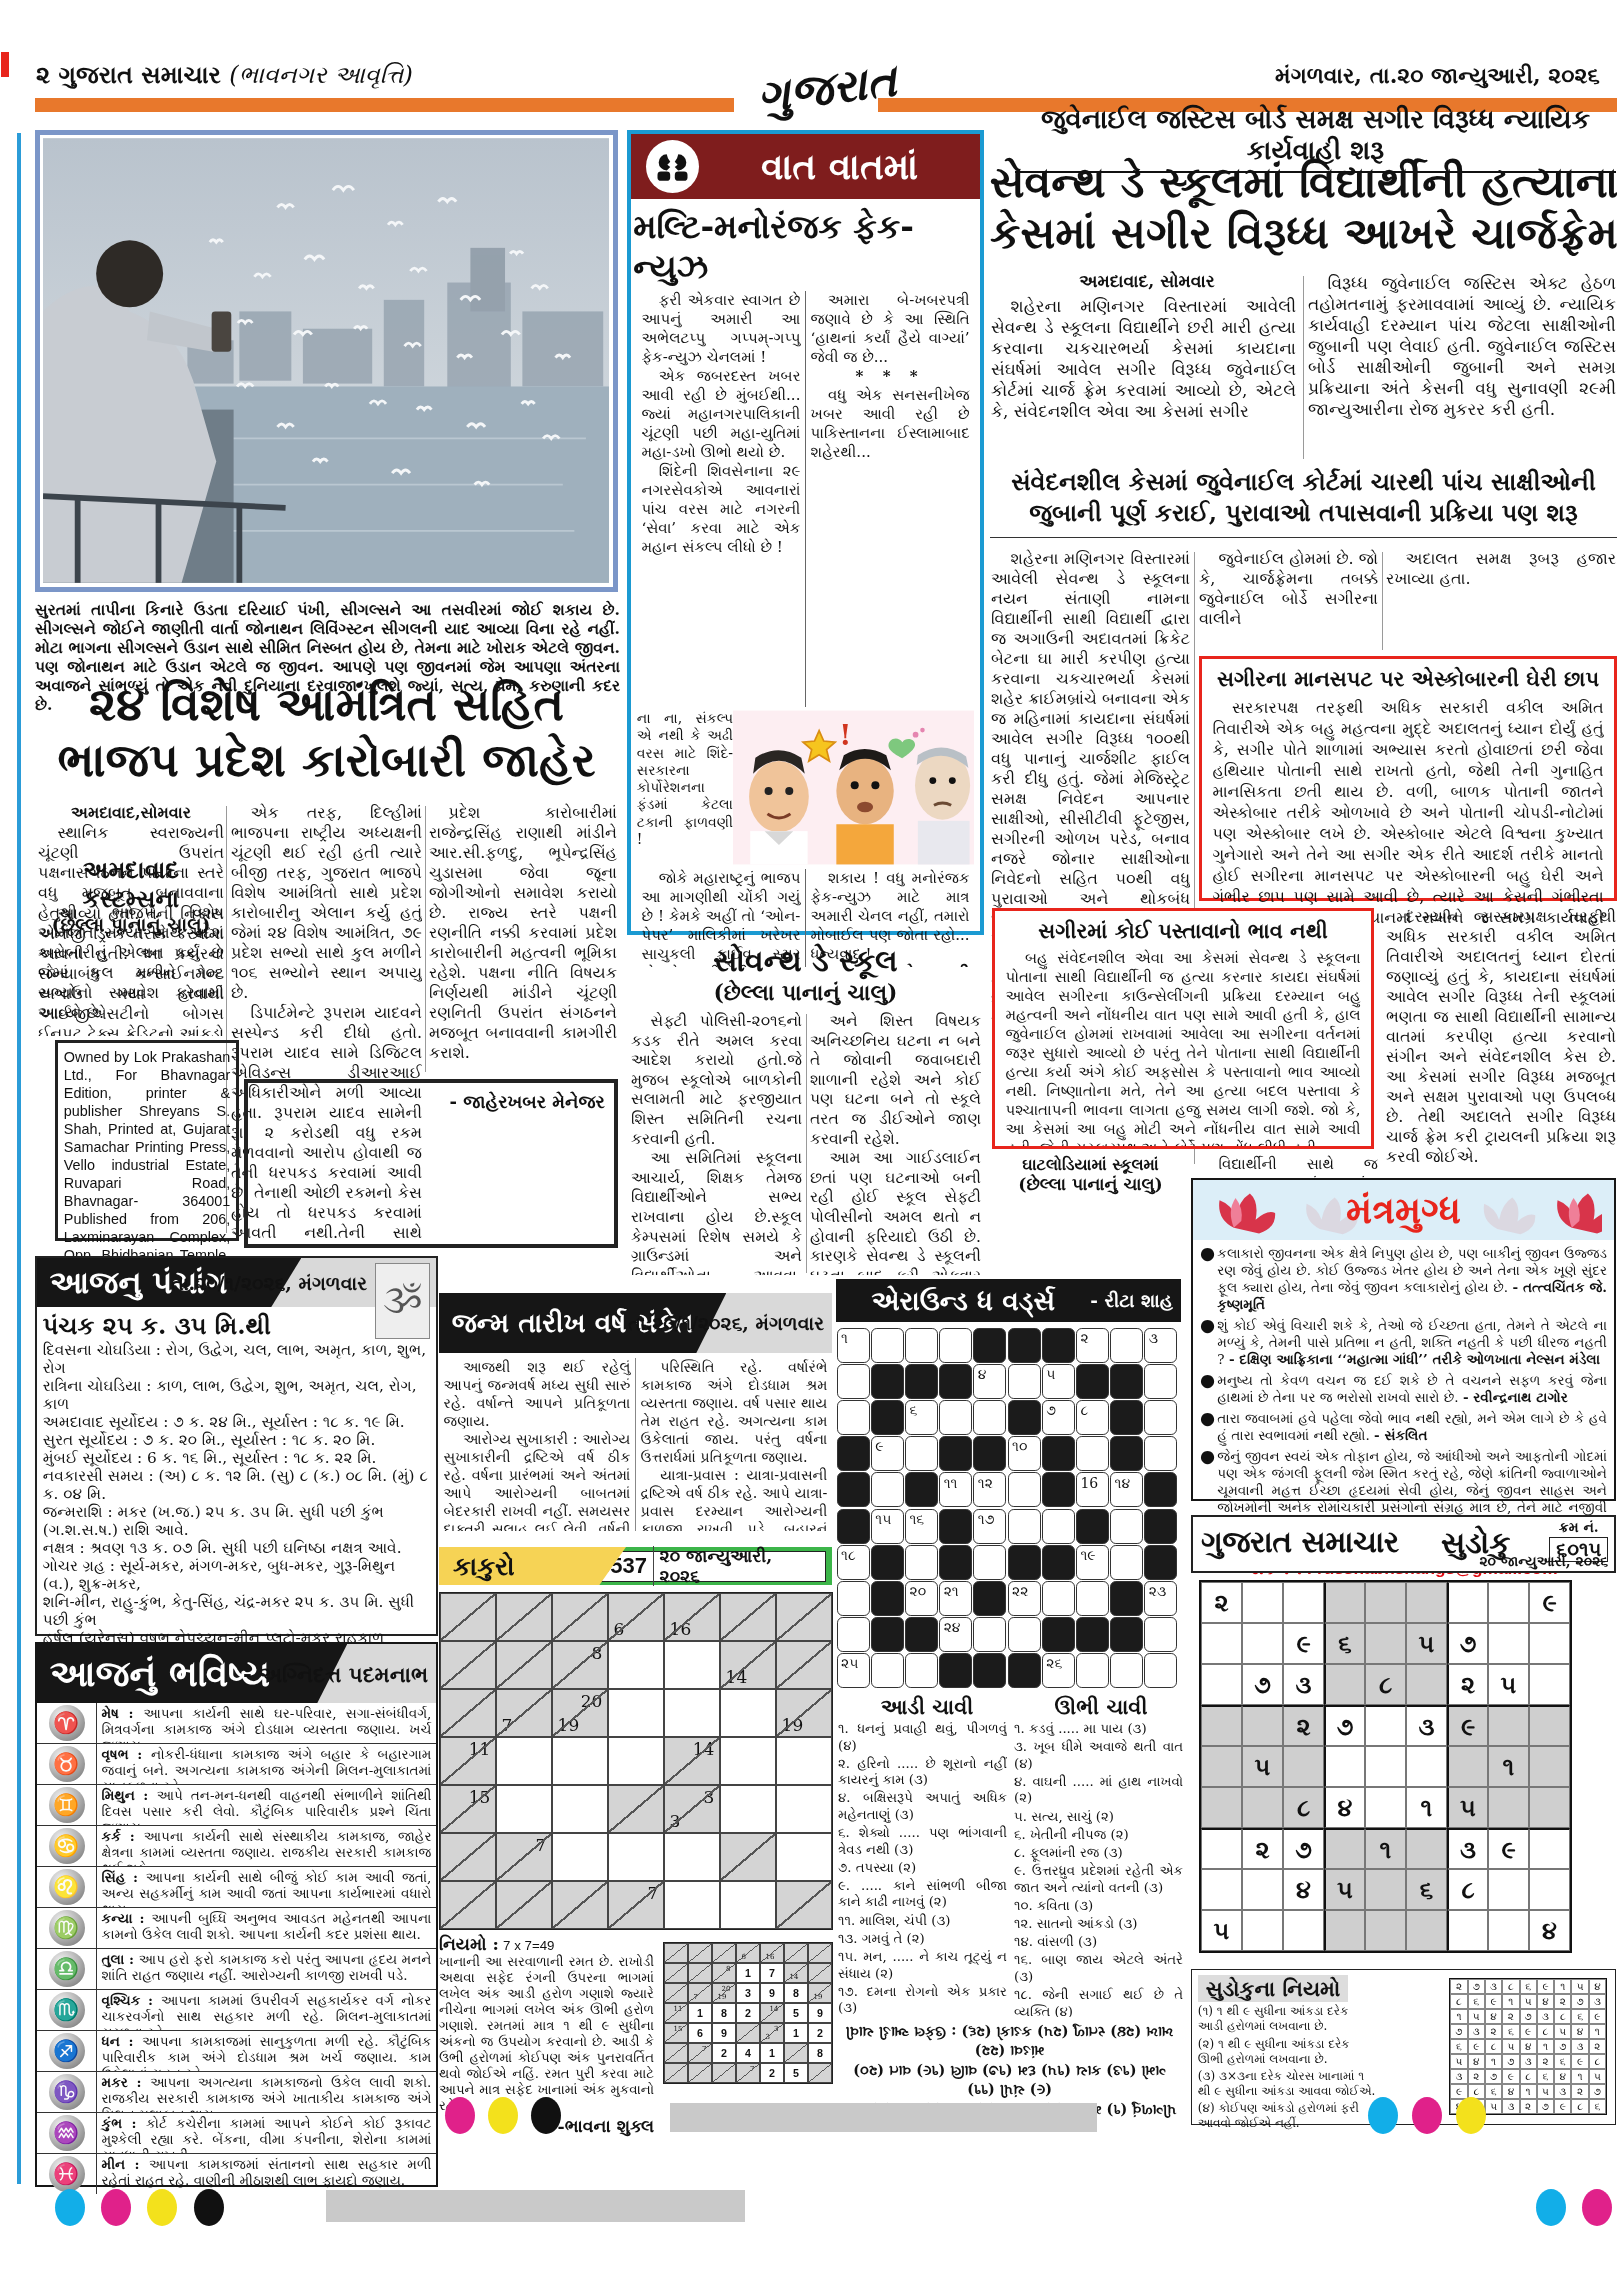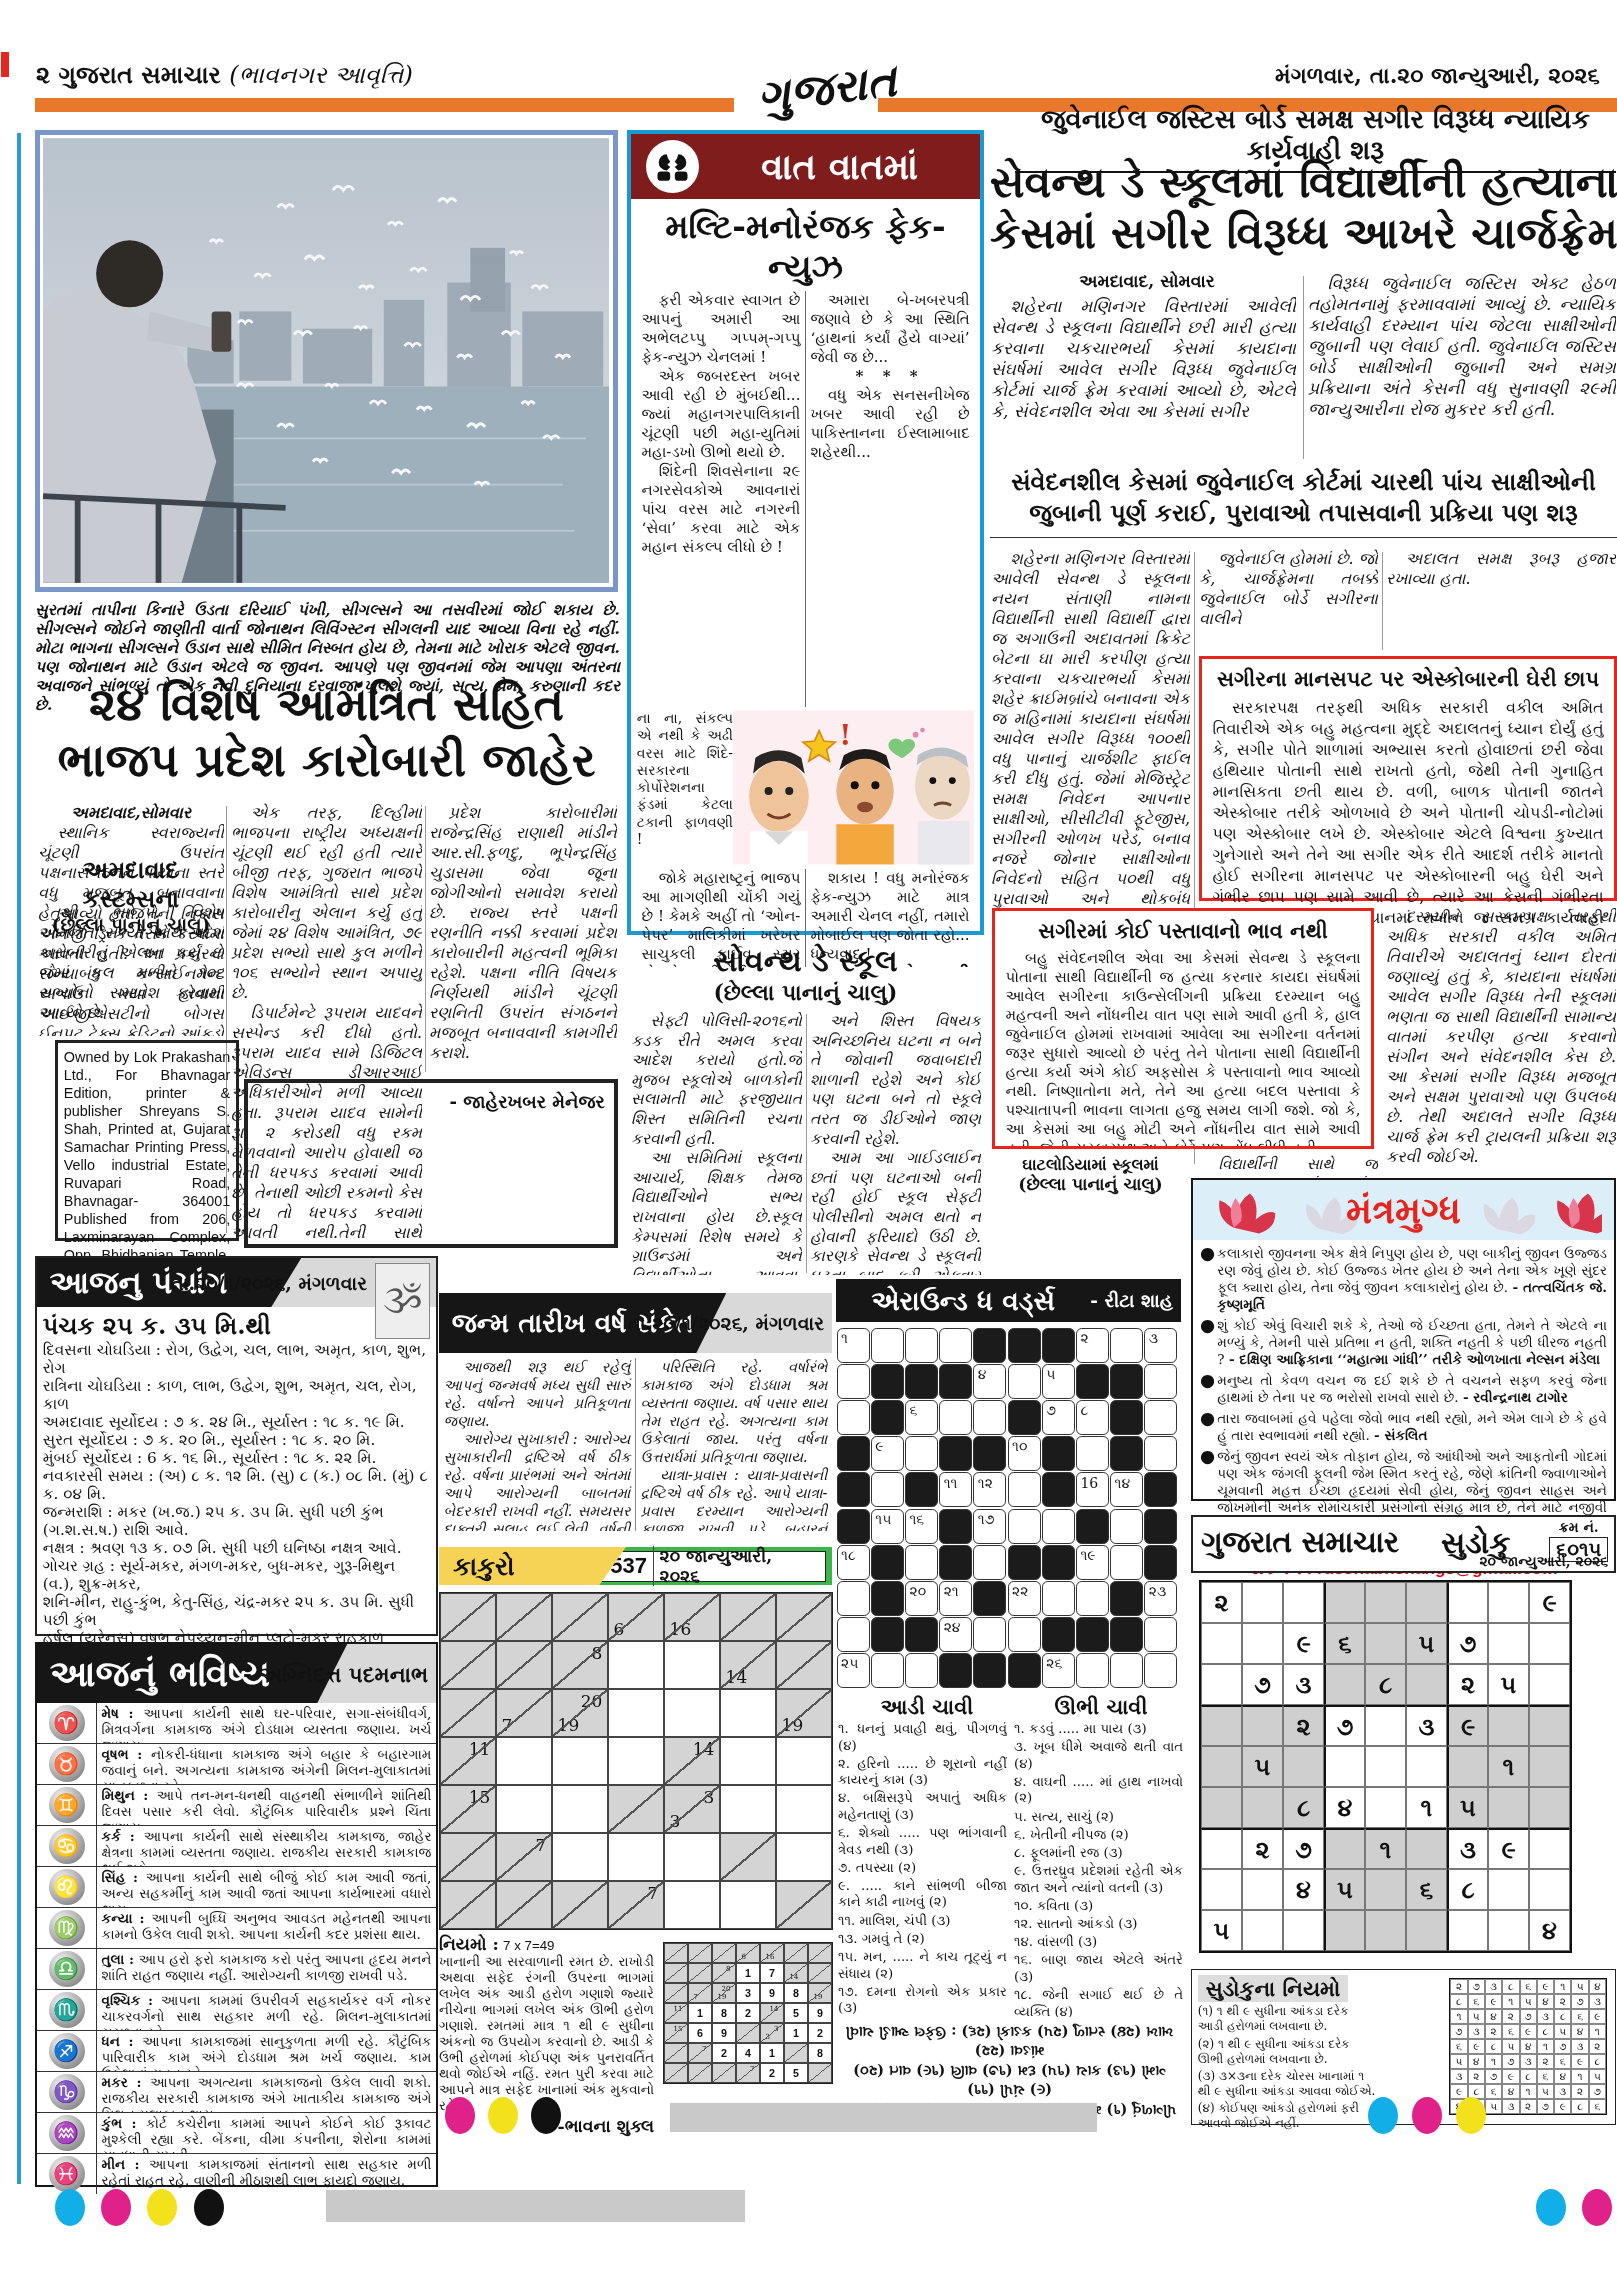--- a/index.html
+++ b/index.html
@@ -1,20 +1,20 @@
 <!DOCTYPE html>
 <html style="font-size:9.2px"><head>
 <meta charset="utf-8">
 <style>
   html,body{margin:0;padding:0;background:#f2f2ee;}
   #page{position:relative;width:1617px;height:2295px;background:#ffffff;overflow:hidden;
         font-family:"DejaVu Serif","Liberation Serif",serif;color:#111;}
   .abs{position:absolute;}
   .ctr{text-align:center;}
-  .j{text-align:justify;font-style:italic;}
+  .j{text-align:justify;}
   .b{font-weight:bold;}
   p{margin:0 0 4.6px 0;}
   .body-txt p{text-indent:19.6px;margin:0;}
   .vline{position:absolute;width:1.2px;background:#9a9a9a;}
   .hline{position:absolute;height:1.2px;background:#9a9a9a;}
 
   
   .orangebar{position:absolute;height:14px;background:#e8782c;}
   #mast-left{left:36px;top:60px;font-size:24px;font-weight:bold;}
   #mast-right{right:17.3px;top:62px;font-size:22px;font-weight:bold;}
@@ -53,21 +53,21 @@
   .hicon{flex:0 0 59px;display:flex;align-items:center;justify-content:center;border-right:1.2px solid #333;}
   .hicon .zc{width:36px;height:36px;border-radius:50%;background:radial-gradient(circle at 35% 30%,#f5f5f5,#8f8f8f 75%,#222 100%);
              display:flex;align-items:center;justify-content:center;font-size:21px;color:#111;}
   .htxt{flex:1;font-size:13.6px;line-height:16px;padding:2.3px 4.6px;text-align:justify;}
 
   
   #vv-box{left:627px;top:130px;width:357px;height:805px;border:4px solid #1b9ad2;box-sizing:border-box;background:#fff;}
   #vv-head{height:65px;background:#7f1d1d;display:flex;align-items:center;}
   #vv-icon{width:53px;height:53px;border-radius:50%;background:#fff;margin-left:15px;flex:0 0 auto;display:flex;align-items:center;justify-content:center;}
   #vv-title{flex:1;color:#fff;font-size:36px;font-weight:bold;text-align:center;}
-  #vv-headline{font-size:33px;font-weight:bold;text-align:center;margin:8px 2.3px 3.5px 2.3px;}
+  #vv-headline{font-size:33px;font-weight:bold;margin:8px 2.3px 3.5px 2.3px;}
   .vv-cols{display:flex;padding:0 5.8px;}
   .vv-col{width:50%;padding:0 4.6px;font-size:15px;line-height:19px;text-align:justify;}
   .vv-col p{text-indent:17.3px;margin:0;}
   #vv-cart{position:relative;margin:3.5px 5.8px;height:155px;display:flex;}
   #vv-wrapl{width:97px;font-size:14px;line-height:17.3px;text-align:justify;}
 
   
   #kicker{left:1015px;top:104px;width:601px;font-size:26px;font-weight:bold;text-align:center;border-bottom:2.3px solid #111;padding-bottom:4.6px;}
   #main-headline{left:989px;top:157px;width:630px;font-size:43px;line-height:1.18;font-weight:bold;text-align:center;}
   #main-dateline{left:991px;top:271px;width:312px;}

